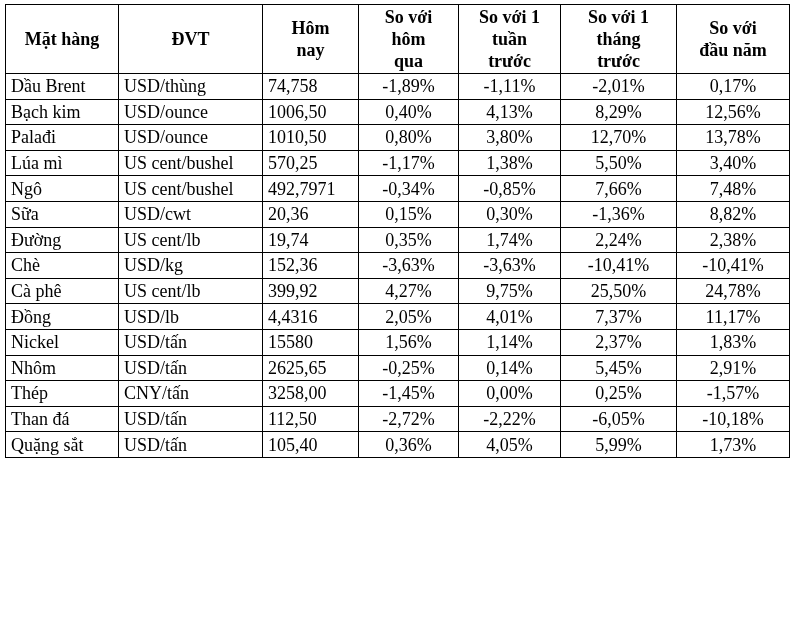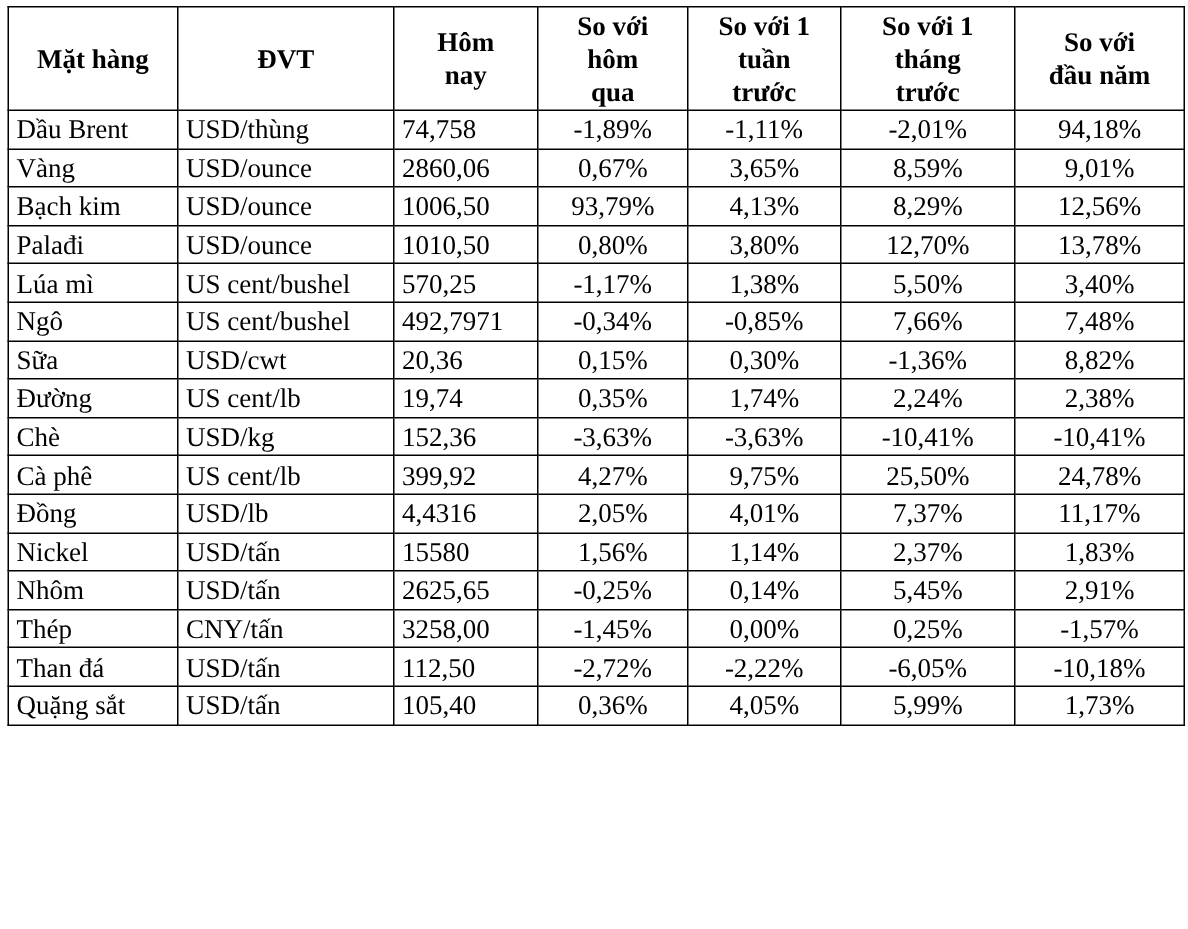--- a/index.html
+++ b/index.html
@@ -49,36 +49,27 @@
       </tr>
   </thead>
   <tbody id="table-body">
       <tr>
         <td class="l">Dầu Brent</td>
         <td class="l">USD/thùng</td>
         <td class="l">74,758</td>
         <td class="c">-1,89%</td>
         <td class="c">-1,11%</td>
         <td class="c">-2,01%</td>
-        <td class="c">94,18%</td>
-      </tr>
-      <tr>
-        <td class="l">Vàng</td>
-        <td class="l">USD/ounce</td>
-        <td class="l">2860,06</td>
-        <td class="c">0,67%</td>
-        <td class="c">3,65%</td>
-        <td class="c">8,59%</td>
-        <td class="c">9,01%</td>
+        <td class="c">0,17%</td>
       </tr>
       <tr>
         <td class="l">Bạch kim</td>
         <td class="l">USD/ounce</td>
         <td class="l">1006,50</td>
-        <td class="c">93,79%</td>
+        <td class="c">0,40%</td>
         <td class="c">4,13%</td>
         <td class="c">8,29%</td>
         <td class="c">12,56%</td>
       </tr>
       <tr>
         <td class="l">Palađi</td>
         <td class="l">USD/ounce</td>
         <td class="l">1010,50</td>
         <td class="c">0,80%</td>
         <td class="c">3,80%</td>

